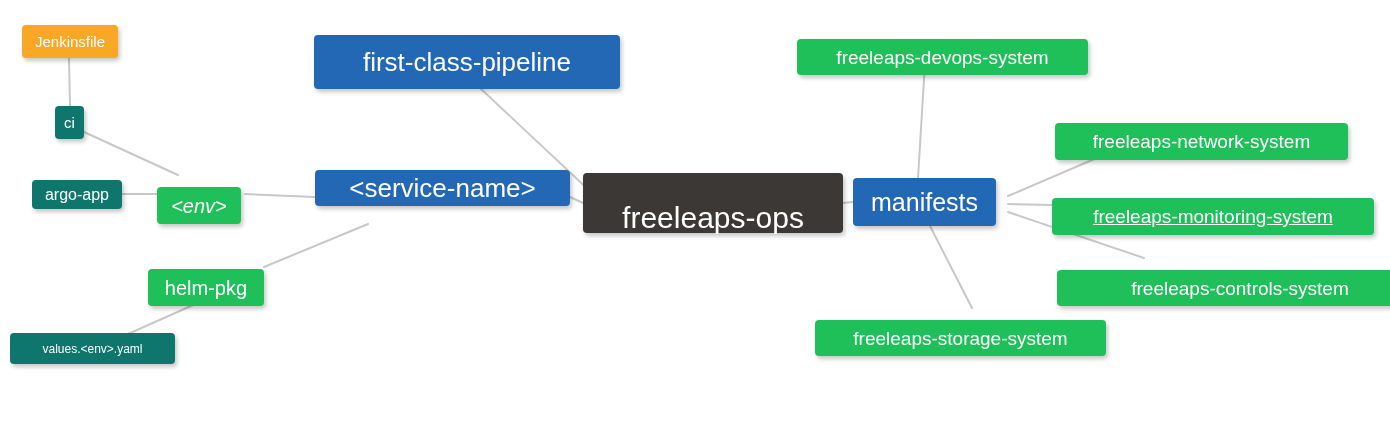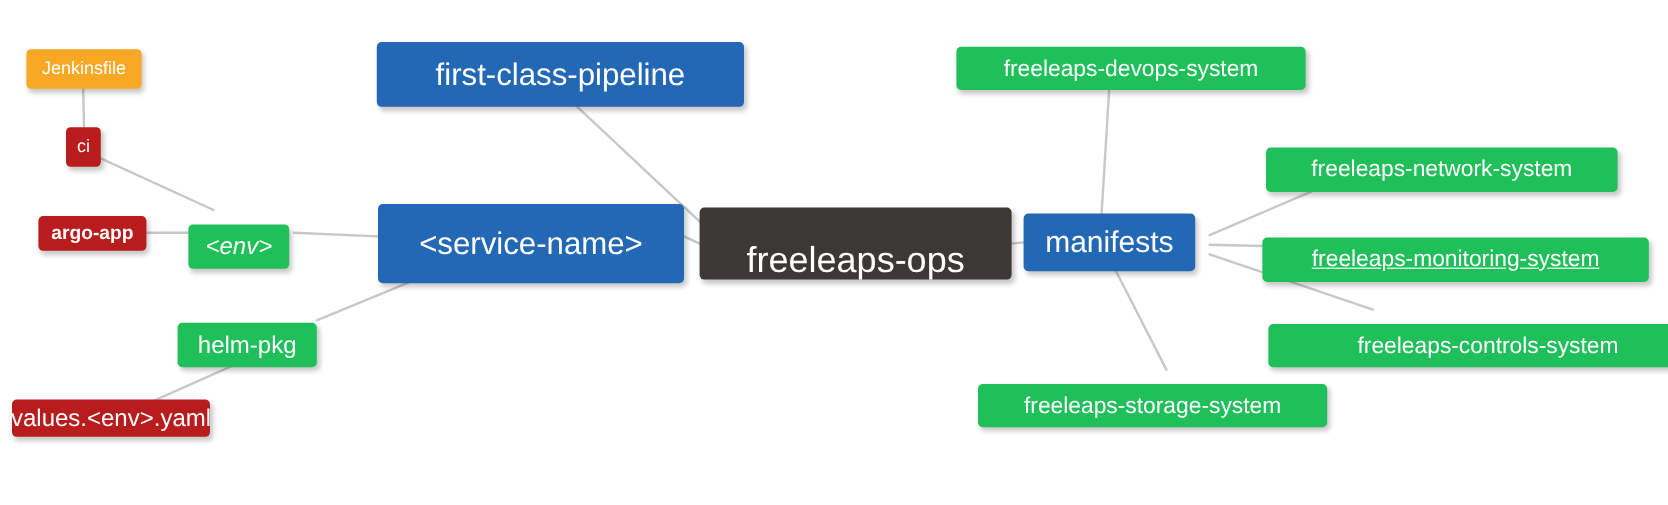--- a/index.html
+++ b/index.html
@@ -37,21 +37,21 @@
     white-space: nowrap;
     line-height: 1;
     box-shadow: 2px 3px 4px rgba(0,0,0,0.22);
     z-index: 2;
     letter-spacing: 0px;
   }
   .n-root   { background: #3c3835; align-items: flex-end; }
   .n-blue   { background: #2368b5; }
   .n-green  { background: #1fbf5a; margin-top: 12px; }
   .n-orange { background: #f9a825; }
-  .n-red    { background: #b91c1c; }
+  .n-red    { background: #0f766e; }
 </style>
 </head>
 <body>
 
 <div id="canvas">
   <svg id="edges" width="1390" height="421" viewBox="0 0 1390 421" xmlns="http://www.w3.org/2000/svg">
       <line x1="583" y1="203" x2="570" y2="197" stroke="#c8c8c8" stroke-width="2" stroke-linecap="round"></line>
       <line x1="592" y1="193" x2="480" y2="88" stroke="#c8c8c8" stroke-width="2" stroke-linecap="round"></line>
       <line x1="843" y1="203" x2="853" y2="202" stroke="#c8c8c8" stroke-width="2" stroke-linecap="round"></line>
       <line x1="315" y1="197" x2="245" y2="194" stroke="#c8c8c8" stroke-width="2" stroke-linecap="round"></line>
@@ -63,21 +63,21 @@
       <line x1="918" y1="178" x2="925" y2="63" stroke="#c8c8c8" stroke-width="2" stroke-linecap="round"></line>
       <line x1="1008" y1="196" x2="1120" y2="148" stroke="#c8c8c8" stroke-width="2" stroke-linecap="round"></line>
       <line x1="1008" y1="204" x2="1052" y2="205" stroke="#c8c8c8" stroke-width="2" stroke-linecap="round"></line>
       <line x1="1008" y1="212" x2="1144" y2="258" stroke="#c8c8c8" stroke-width="2" stroke-linecap="round"></line>
       <line x1="930" y1="226" x2="972" y2="308" stroke="#c8c8c8" stroke-width="2" stroke-linecap="round"></line>
     </svg>
   <div id="node-layer">
       <div class="node n-root" style="left: 583px; top: 173px; width: 260px; height: 60px; font-size: 30px;">
         <span>freeleaps-ops</span>
       </div>
-      <div class="node n-blue" style="left: 315px; top: 170px; width: 255px; height: 66px; font-size: 26px;">
+      <div class="node n-blue" style="left: 315px; top: 170px; width: 255px; height: 36px; font-size: 26px;">
         <span>&lt;service-name&gt;</span>
       </div>
       <div class="node n-blue" style="left: 314px; top: 35px; width: 306px; height: 54px; font-size: 26px;">
         <span>first-class-pipeline</span>
       </div>
       <div class="node n-blue" style="left: 853px; top: 178px; width: 143px; height: 48px; font-size: 25px;">
         <span>manifests</span>
       </div>
       <div class="node n-green" style="left: 157px; top: 175px; width: 84px; height: 37px; font-size: 20px; font-style: italic;">
         <span>&lt;env&gt;</span>
@@ -93,26 +93,26 @@
       </div>
       <div class="node n-green" style="left: 1052px; top: 186px; width: 322px; height: 37px; font-size: 19px; text-decoration: underline;">
         <span>freeleaps-monitoring-system</span>
       </div>
       <div class="node n-green" style="left: 1057px; top: 258px; width: 346px; height: 36px; font-size: 19px; padding-left: 20px;">
         <span>freeleaps-controls-system</span>
       </div>
       <div class="node n-green" style="left: 815px; top: 308px; width: 291px; height: 36px; font-size: 19px;">
         <span>freeleaps-storage-system</span>
       </div>
-      <div class="node n-orange" style="left: 22px; top: 25px; width: 96px; height: 33px; font-size: 15px; margin-top: 16px;">
+      <div class="node n-orange" style="left: 22px; top: 25px; width: 96px; height: 33px; font-size: 15px;">
         <span>Jenkinsfile</span>
       </div>
       <div class="node n-red" style="left: 55px; top: 106px; width: 29px; height: 33px; font-size: 15px;">
         <span>ci</span>
       </div>
-      <div class="node n-red" style="left: 32px; top: 180px; width: 90px; height: 29px; font-size: 16px; font-weight: bold;">
+      <div class="node n-red" style="left: 32px; top: 180px; width: 90px; height: 29px; font-size: 16px;">
         <span>argo-app</span>
       </div>
-      <div class="node n-red" style="left: 10px; top: 333px; width: 165px; height: 31px; font-size: 20px;">
+      <div class="node n-red" style="left: 10px; top: 333px; width: 165px; height: 31px; font-size: 12px;">
         <span>values.&lt;env&gt;.yaml</span>
       </div>
     </div>
 </div>
 
 </body></html>

